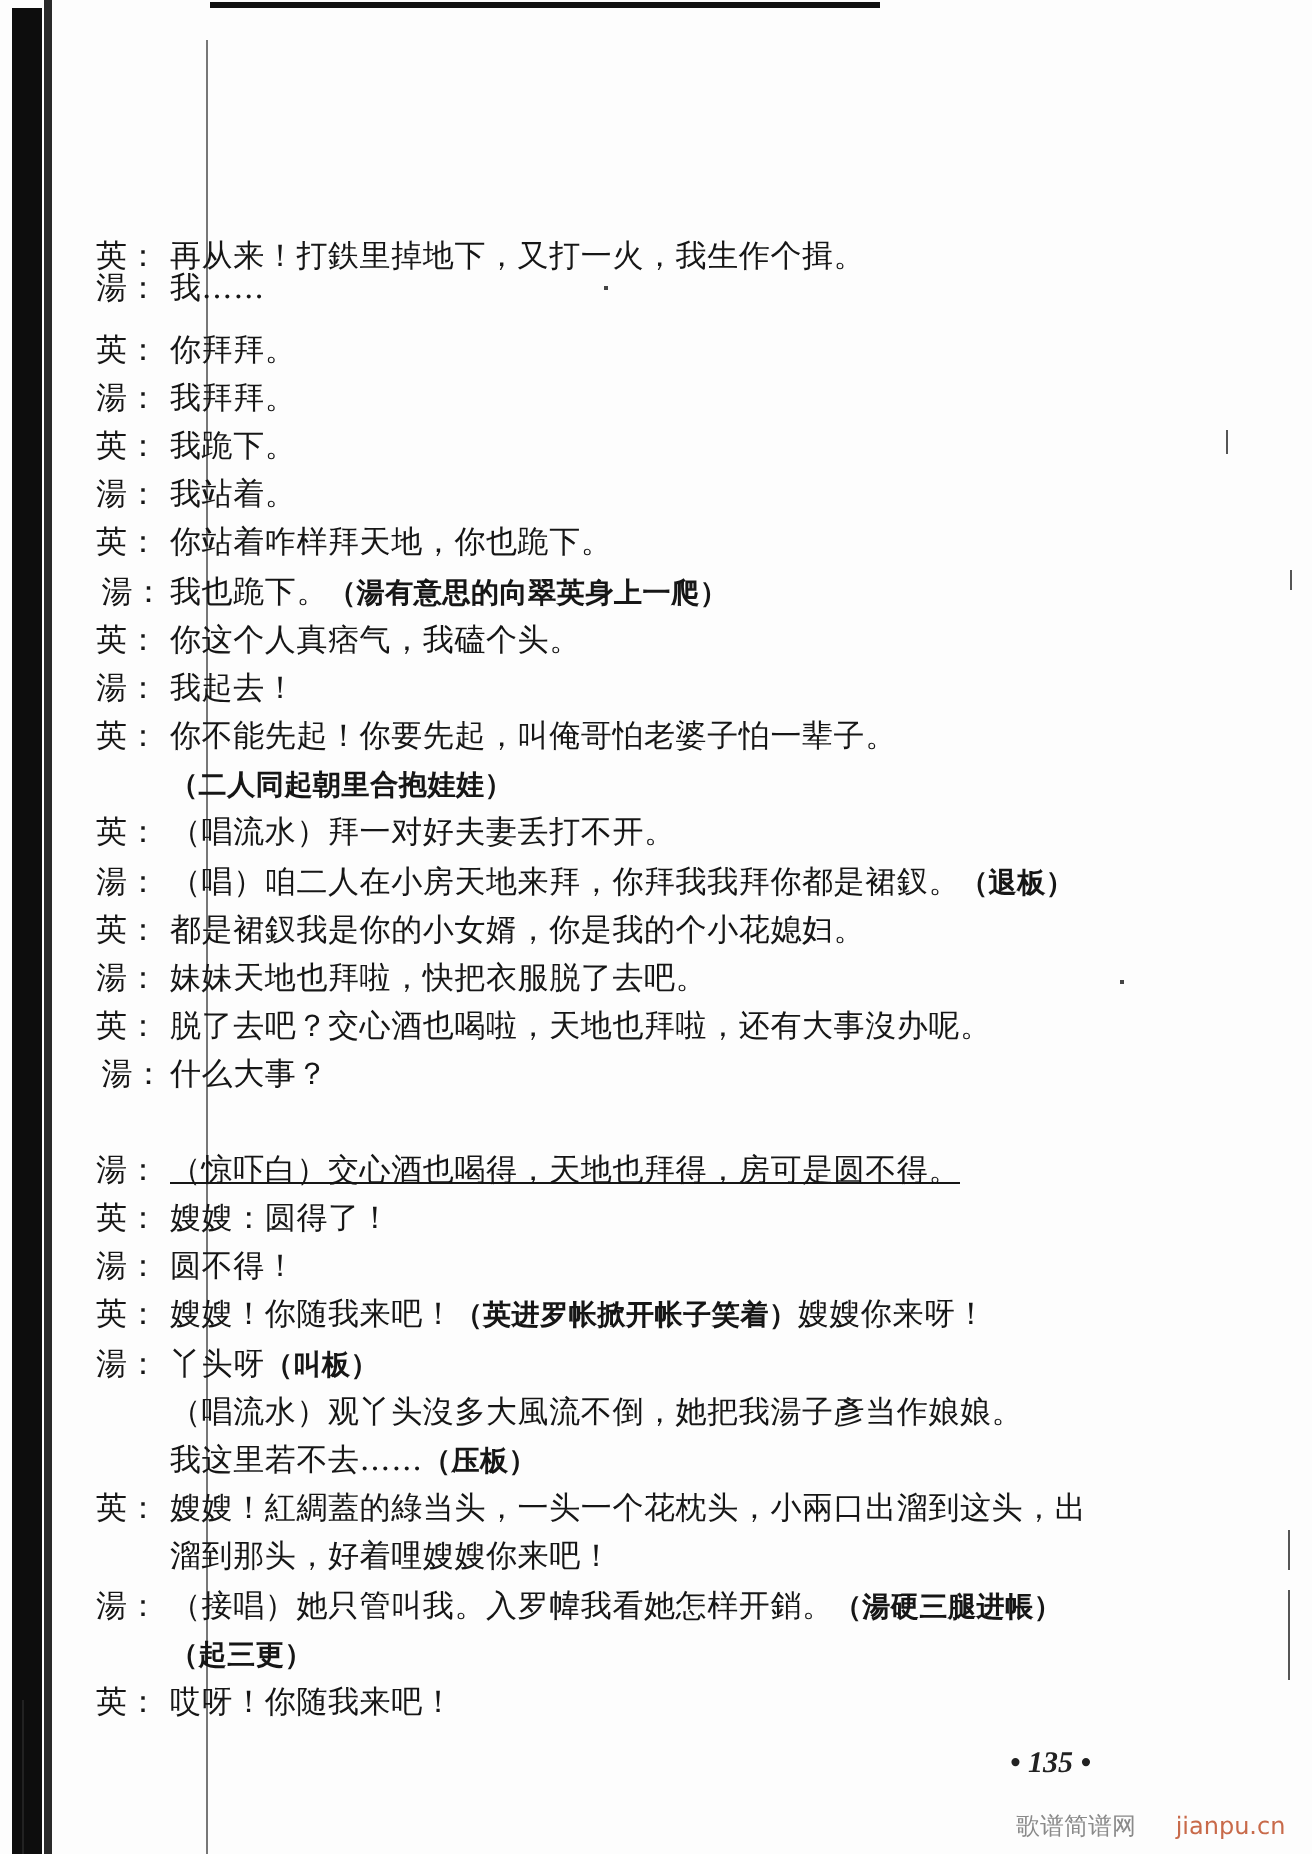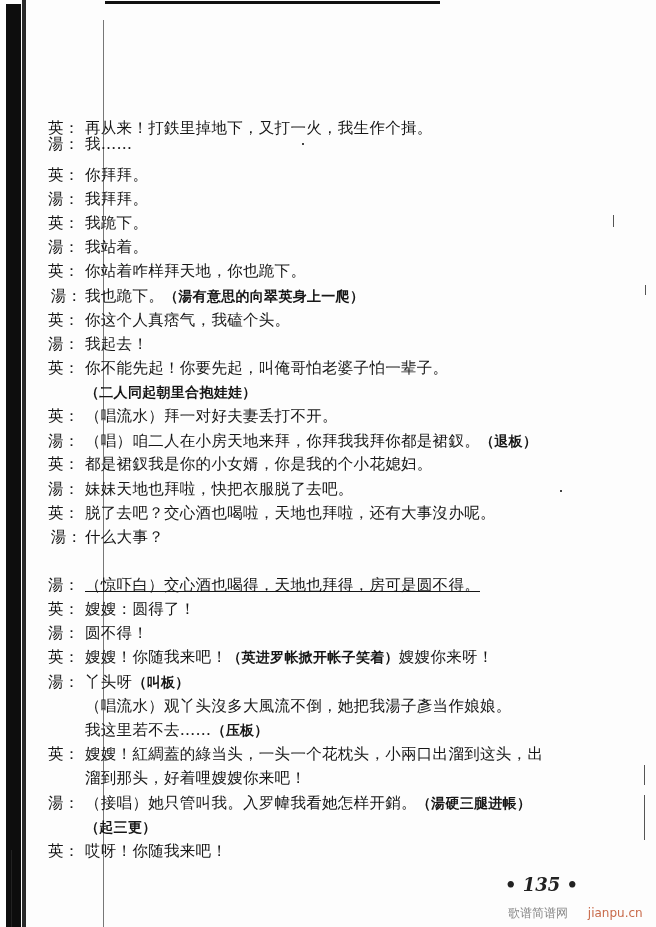--- a/index.html
+++ b/index.html
@@ -17,21 +17,21 @@
     position:absolute; left:105px; top:1px; width:335px; height:3px; background:#111;
   }
   .page { position:absolute; left:0; top:0; width:656px; height:895px; }
   .line {
     position:absolute; left:48px; font-size:15.5px; line-height:20px; white-space:nowrap; letter-spacing:0.3px;
   }
   .spk { display:inline-block; width:37px; }
   .dir { font-weight:bold; font-size:14px; }
   .ind { left:85px; }
   .pageno {
-    position:absolute; left:505px; top:874px; font-size:18px; font-style:italic; font-weight:bold; color:#222;
+    position:absolute; left:505px; top:874px; font-size:15px; font-style:italic; font-weight:bold; color:#222;font-family:Liberation Serif, serif;
   }
   .wm {
     position:absolute; left:508px; top:905px; font-size:12px; color:#8a8a8a;
   }
   .wm .en { color:#c86a4a; font-family:"DejaVu Sans", sans-serif;padding-left:16px; }
   .speck { position:absolute; width:2px; height:2px; background:#444; }
   .vmark { position:absolute; width:1px; background:#555; }
 </style>
 </head>
 <body>
@@ -56,21 +56,21 @@
     <div class="line" style="top: 213px;"><span class="spk">英：</span><span>我跪下。</span></div>
     <div class="line" style="top: 237px;"><span class="spk">湯：</span><span>我站着。</span></div>
     <div class="line" style="top: 261px;"><span class="spk">英：</span><span>你站着咋样拜天地，你也跪下。</span></div>
     <div class="line" style="top: 286px; text-align: center;"><span class="spk">湯：</span><span>我也跪下。</span><span class="dir">（湯有意思的向翠英身上一爬）</span></div>
     <div class="line" style="top: 310px;"><span class="spk">英：</span><span>你这个人真痞气，我磕个头。</span></div>
     <div class="line" style="top: 334px;"><span class="spk">湯：</span><span>我起去！</span></div>
     <div class="line" style="top: 358px;"><span class="spk">英：</span><span>你不能先起！你要先起，叫俺哥怕老婆子怕一辈子。</span></div>
     <div class="line" style="top: 406px;"><span class="spk">英：</span><span>（唱流水）拜一对好夫妻丢打不开。</span></div>
     <div class="line ind" style="top: 382px;"><span></span><span class="dir">（二人同起朝里合抱娃娃）</span></div>
     <div class="line" style="top: 431px;"><span class="spk">湯：</span><span>（唱）咱二人在小房天地来拜，你拜我我拜你都是裙釵。</span><span class="dir">（退板）</span></div>
-    <div class="line" style="top: 455px; font-family: Liberation Mono, monospace;"><span class="spk">英：</span><span>都是裙釵我是你的小女婿，你是我的个小花媳妇。</span></div>
+    <div class="line" style="top: 455px;"><span class="spk">英：</span><span>都是裙釵我是你的小女婿，你是我的个小花媳妇。</span></div>
     <div class="line" style="top: 479px;"><span class="spk">湯：</span><span>妹妹天地也拜啦，快把衣服脱了去吧。</span></div>
     <div class="line" style="top: 503px;"><span class="spk">英：</span><span>脱了去吧？交心酒也喝啦，天地也拜啦，还有大事沒办呢。</span></div>
     <div class="line" style="top: 527px; text-align: center;"><span class="spk">湯：</span><span>什么大事？</span></div>
     <div class="line" style="top: 575px; text-decoration: underline;"><span class="spk">湯：</span><span>（惊吓白）交心酒也喝得，天地也拜得，房可是圆不得。</span></div>
     <div class="line" style="top: 599px;"><span class="spk">英：</span><span>嫂嫂：圆得了！</span></div>
     <div class="line" style="top: 623px;"><span class="spk">湯：</span><span>圆不得！</span></div>
     <div class="line" style="top: 647px;"><span class="spk">英：</span><span>嫂嫂！你随我来吧！</span><span class="dir">（英进罗帐掀开帐子笑着）</span><span>嫂嫂你来呀！</span></div>
     <div class="line" style="top: 672px;"><span class="spk">湯：</span><span>丫头呀</span><span class="dir">（叫板）</span></div>
     <div class="line ind" style="top: 696px;"><span>（唱流水）观丫头沒多大風流不倒，她把我湯子彥当作娘娘。</span></div>
     <div class="line ind" style="top: 720px;"><span>我这里若不去……</span><span class="dir">（压板）</span></div>

